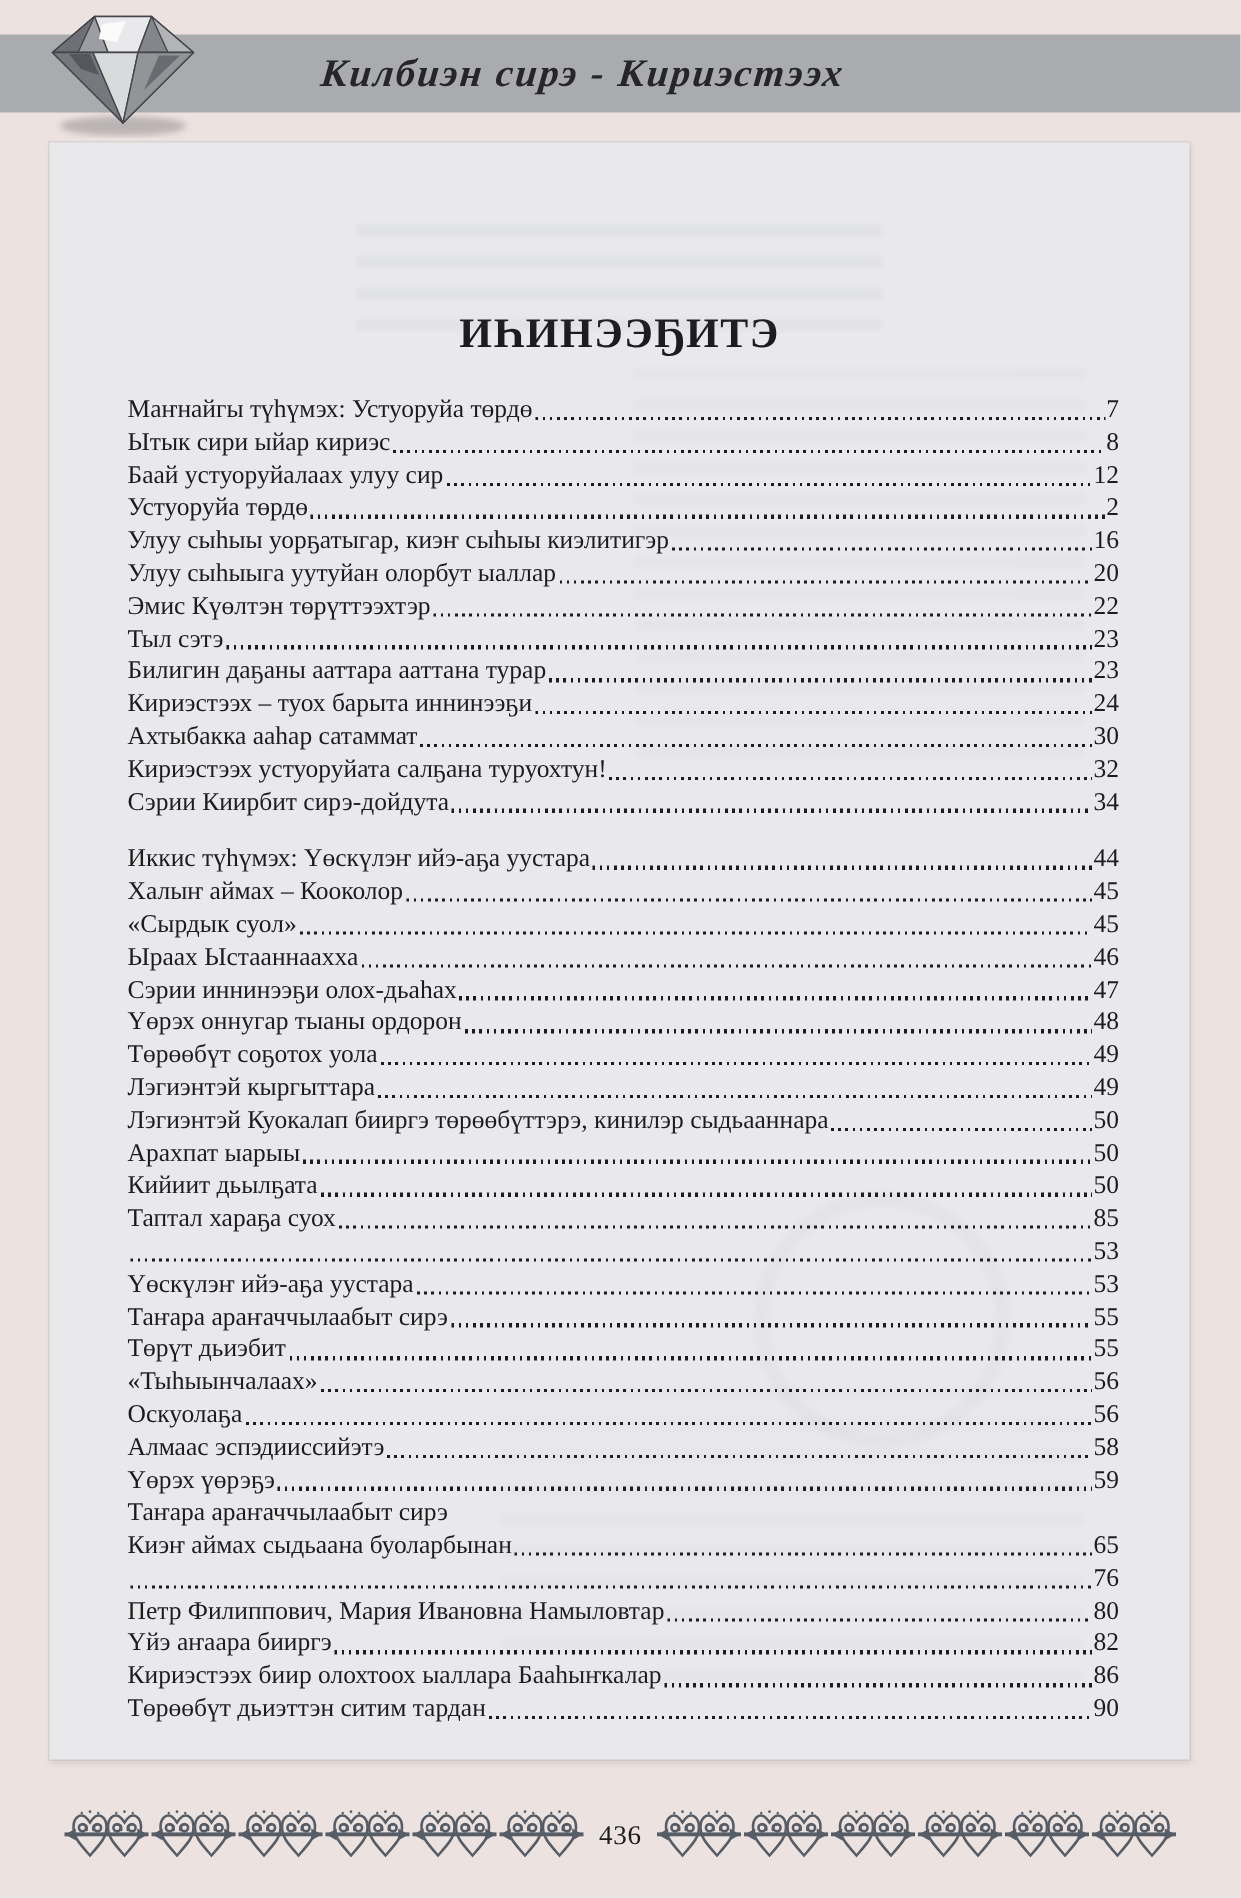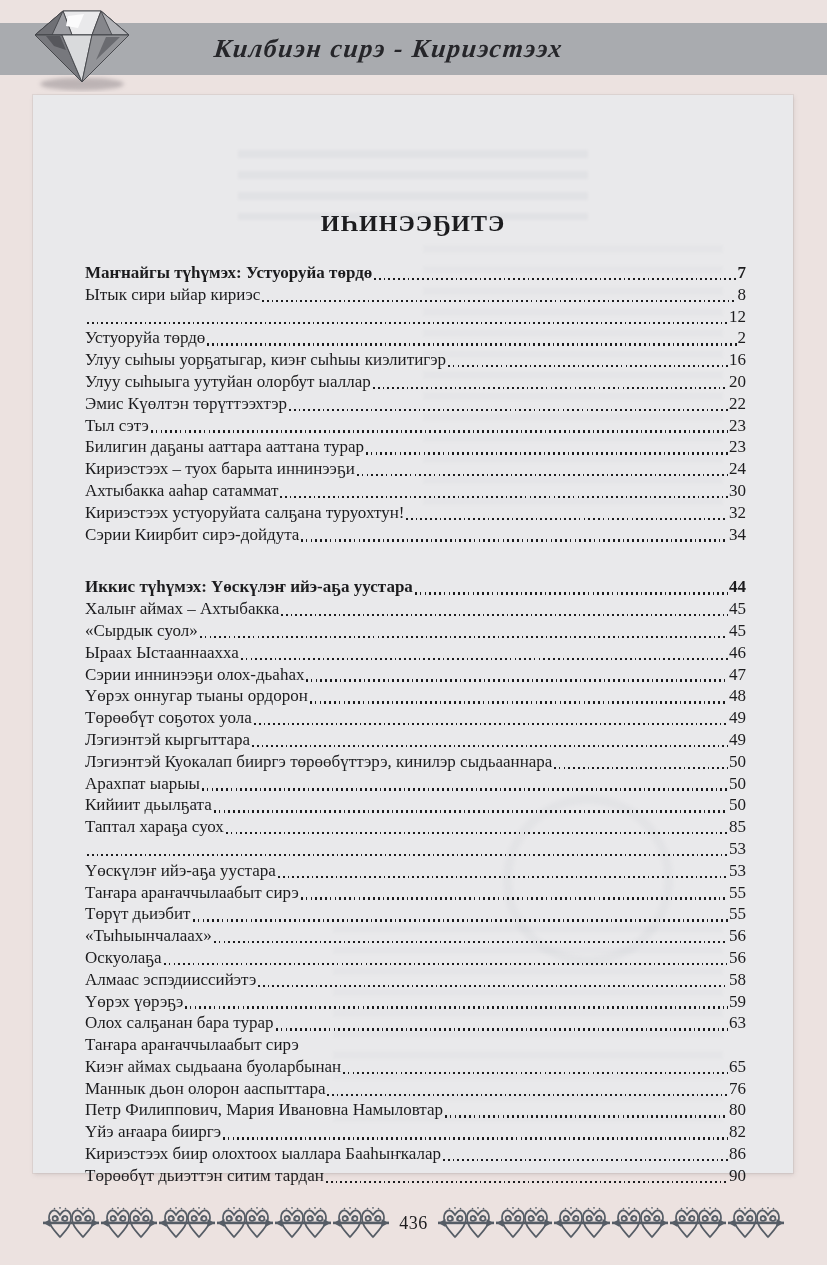--- a/index.html
+++ b/index.html
@@ -47,35 +47,35 @@
   }
   .ghost.ring{
     border:9px solid rgba(90,100,120,.8);
     border-radius:50%;
     filter:blur(2px);
   }
   .toc-title{
     margin-top:112px;
     text-align:center;
     font-weight:bold;
-    font-size:24px;line-height:32px;
+    font-size:28px;line-height:32px;
     letter-spacing:1px;
   }
   .toc{
     list-style:none;
     margin-top:23px;
     padding:0 47px 0 52px;
   }
   .toc li{
     display:flex;align-items:baseline;
     font-size:17px;line-height:21.8px;height:21.8px;
     white-space:nowrap;
   }
-  .toc li.bold{font-weight:bold;}
-  .toc li.gap{margin-top:31px;align-items:center;}
+  .toc li.bold{font-weight:normal;}
+  .toc li.gap{margin-top:16px;align-items:center;}
   .toc li .t{flex:0 0 auto;}
   .toc li .dots{
     flex:1 1 auto;
     align-self:flex-end;
     height:2.4px;
     margin:0 1px 3.5px 2px;
     background:repeating-linear-gradient(90deg, var(--ink) 0 1.7px, transparent 1.7px 4.8px);
   }
   .toc li .p{flex:0 0 auto;text-align:right;}
   
@@ -136,20 +136,21 @@
     <span class="t">Маҥнайгы түһүмэх: Устуоруйа төрдө</span>
     <span class="dots"></span>
     <span class="p">7</span>
   </li>
       <li>
     <span class="t">Ытык сири ыйар кириэс</span>
     <span class="dots"></span>
     <span class="p">8</span>
   </li>
       <li>
+    <span class="t">Баай устуоруйалаах улуу сир</span>
     <span class="dots"></span>
     <span class="p">12</span>
   </li>
       <li>
     <span class="t">Устуоруйа төрдө</span>
     <span class="dots"></span>
     <span class="p">2</span>
   </li>
       <li>
     <span class="t">Улуу сыһыы уорҕатыгар, киэҥ сыһыы киэлитигэр</span>
@@ -195,21 +196,21 @@
     <span class="t">Сэрии Киирбит сирэ-дойдута</span>
     <span class="dots"></span>
     <span class="p">34</span>
   </li>
       <li class="bold gap">
     <span class="t">Иккис түһүмэх: Үөскүлэҥ ийэ-аҕа уустара</span>
     <span class="dots"></span>
     <span class="p">44</span>
   </li>
       <li>
-    <span class="t">Халыҥ аймах – Ахтыбакка</span>
+    <span class="t">Халыҥ аймах – Кооколор</span>
     <span class="dots"></span>
     <span class="p">45</span>
   </li>
       <li>
     <span class="t">«Сырдык суол»</span>
     <span class="dots"></span>
     <span class="p">45</span>
   </li>
       <li>
     <span class="t">Ыраах Ыстааннаахха</span>
@@ -287,37 +288,31 @@
   </li>
       <li>
     <span class="t">Алмаас эспэдииссийэтэ</span>
     <span class="dots"></span>
     <span class="p">58</span>
   </li>
       <li>
     <span class="t">Үөрэх үөрэҕэ</span>
     <span class="dots"></span>
     <span class="p">59</span>
-  </li>
-      <li>
-    <span class="t">Олох салҕанан бара турар</span>
-    <span class="dots"></span>
-    <span class="p">63</span>
   </li>
       <li class="nodots">
     <span class="t">Таҥара араҥаччылаабыт сирэ</span>
 
   </li>
       <li>
     <span class="t">Киэҥ аймах сыдьаана буоларбынан</span>
     <span class="dots"></span>
     <span class="p">65</span>
   </li>
       <li>
-    <span class="t">Маннык дьон олорон ааспыттара</span>
     <span class="dots"></span>
     <span class="p">76</span>
   </li>
       <li>
     <span class="t">Петр Филиппович, Мария Ивановна Намыловтар</span>
     <span class="dots"></span>
     <span class="p">80</span>
   </li>
       <li>
     <span class="t">Үйэ аҥаара бииргэ</span>

